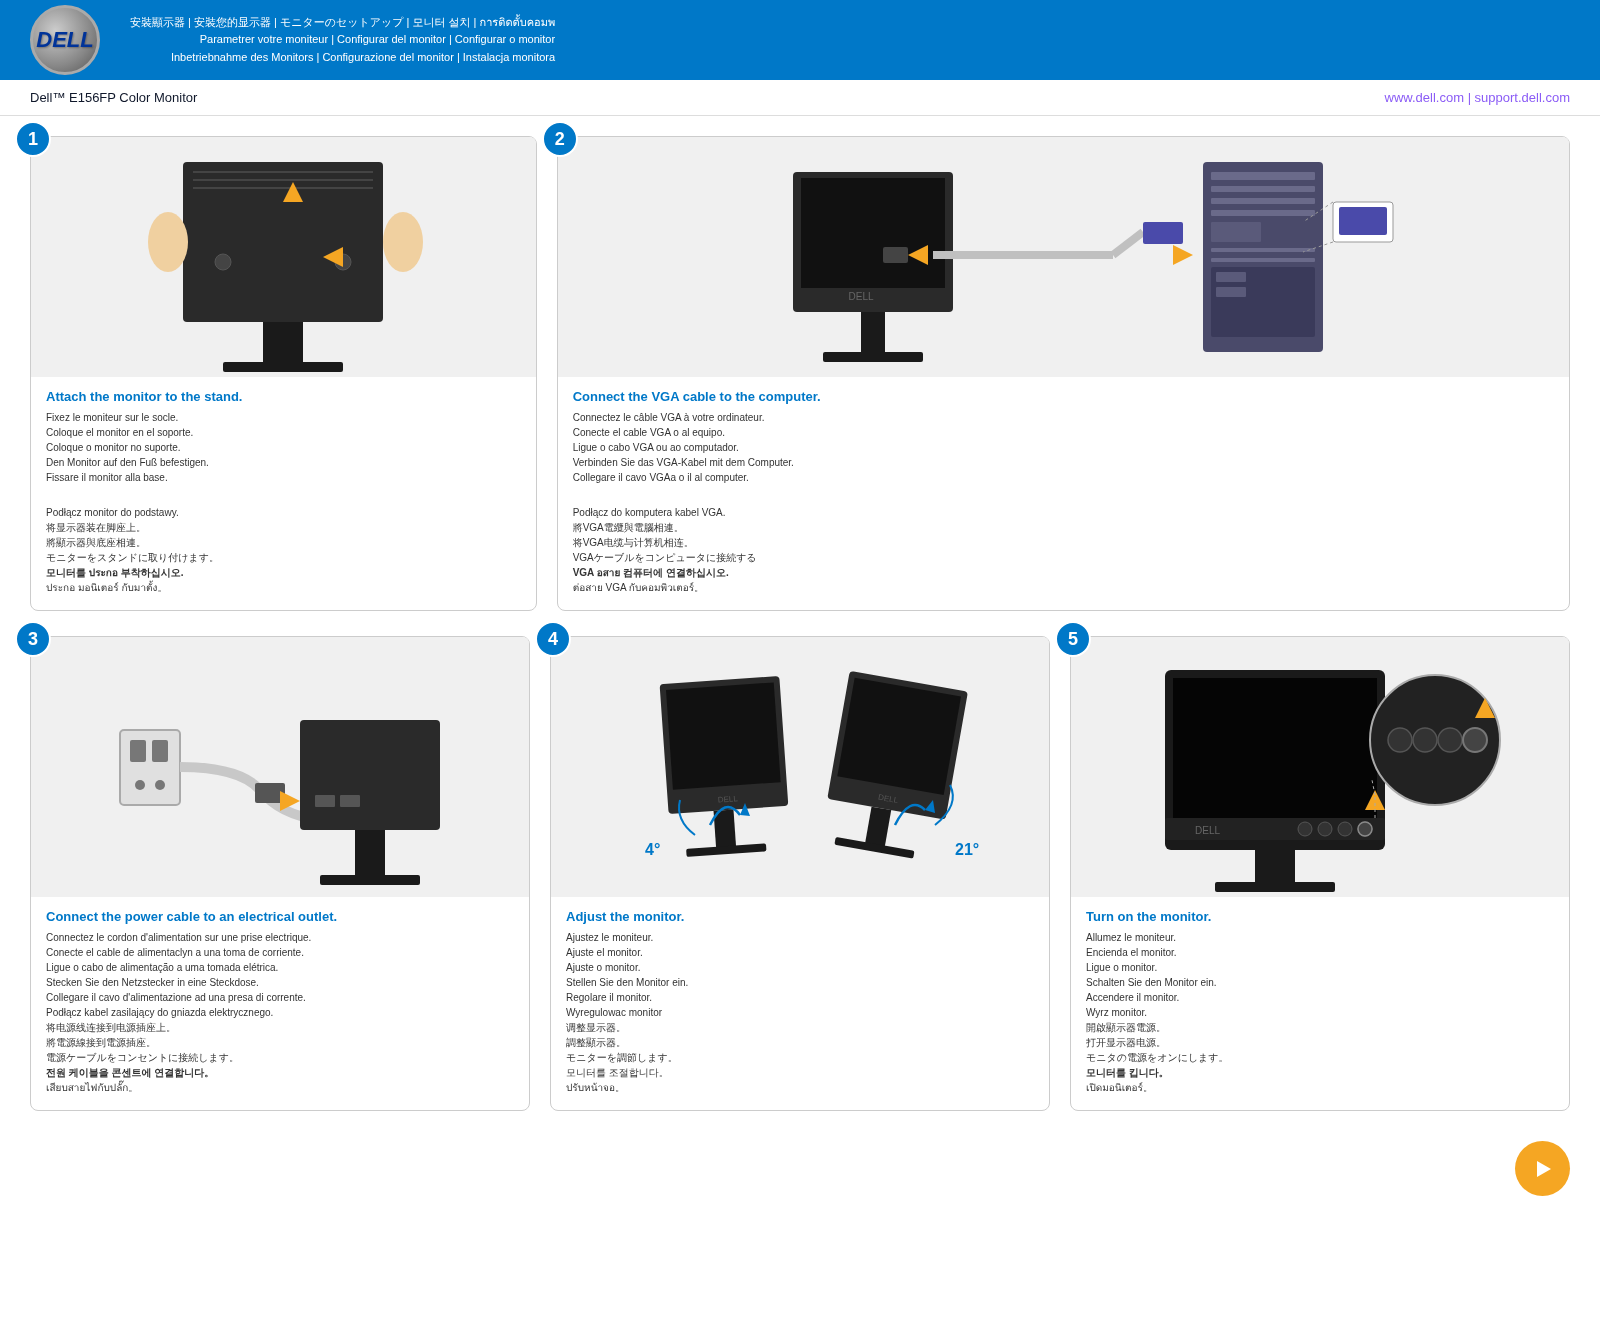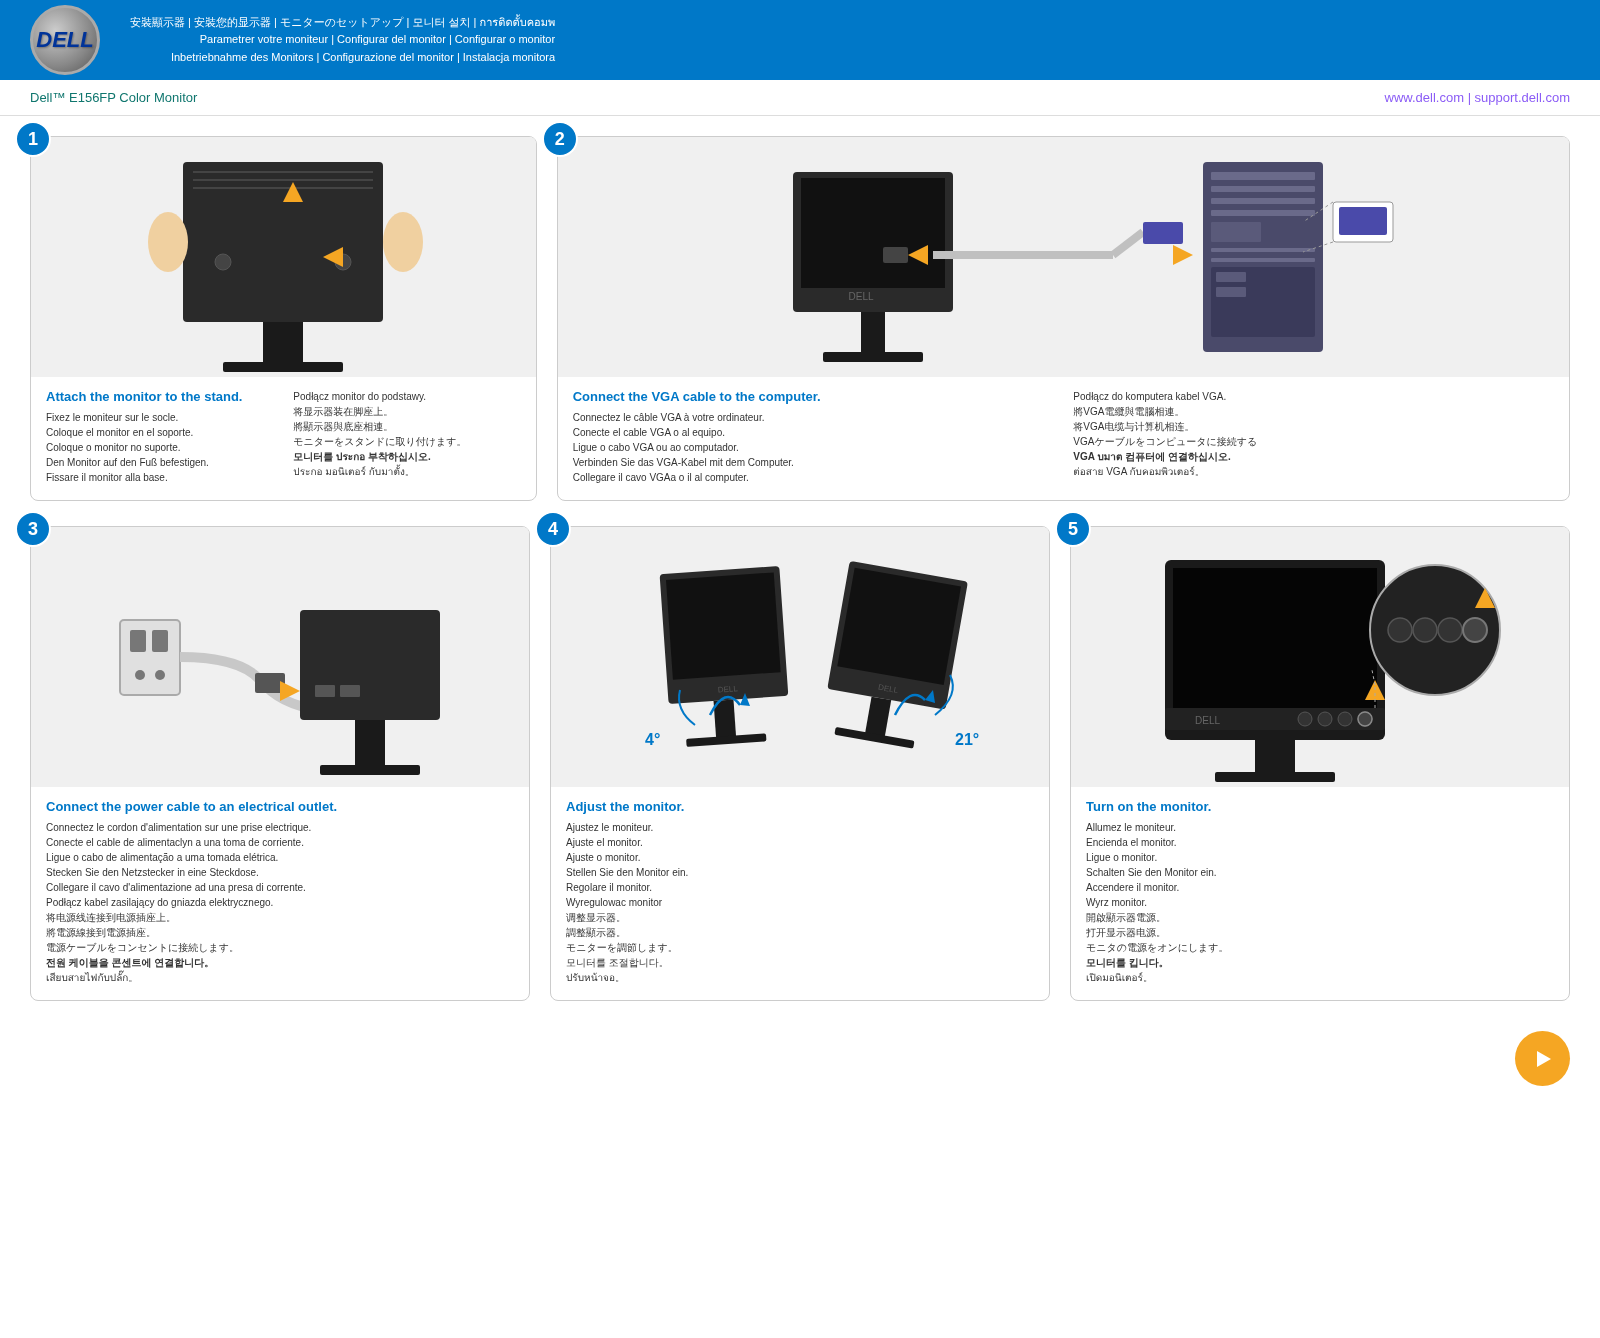--- a/index.html
+++ b/index.html
@@ -55,21 +55,21 @@
     .sub-header {
       background: #fff;
       display: flex;
       justify-content: space-between;
       padding: 10px 30px;
       border-bottom: 1px solid #ddd;
       align-items: center;
     }
     .sub-header-model {
       font-size: 13px;
-      color: #0f766e;
+      color: #0f172a;
     }
     .sub-header-url {
       font-size: 13px;
       color: #8b5cf6;
     }
 
     
     .main {
       padding: 20px 30px;
     }
@@ -126,20 +126,21 @@
     .step-text-right {
       font-size: 10px;
       color: #333;
       line-height: 1.5;
     }
 
     
     .desc-two-col {
       display: flex;
       gap: 20px;
+      flex-direction: column;
     }
     .desc-col {
       flex: 1;
     }
 
     
     .steps-bottom {
       display: flex;
       gap: 20px;
       margin-top: 10px;
@@ -333,21 +334,21 @@
                 Verbinden Sie das VGA-Kabel mit dem Computer.<br>
                 Collegare il cavo VGAa o il al computer.
               </div>
             </div>
             <div class="desc-col">
               <div class="step-text-right">
                 Podłącz do komputera kabel VGA.<br>
                 將VGA電纜與電腦相連。<br>
                 将VGA电缆与计算机相连。<br>
                 VGAケーブルをコンピュータに接続する<br>
-                <span class="bold-text">VGA บมาต 컴퓨터에 연결하십시오.</span><br>
+                <span class="bold-text">VGA อสาย 컴퓨터에 연결하십시오.</span><br>
                 ต่อสาย VGA กับคอมพิวเตอร์。
               </div>
             </div>
           </div>
         </div>
       </div>
     </div>
   </div>
 
   <div class="steps-bottom">

